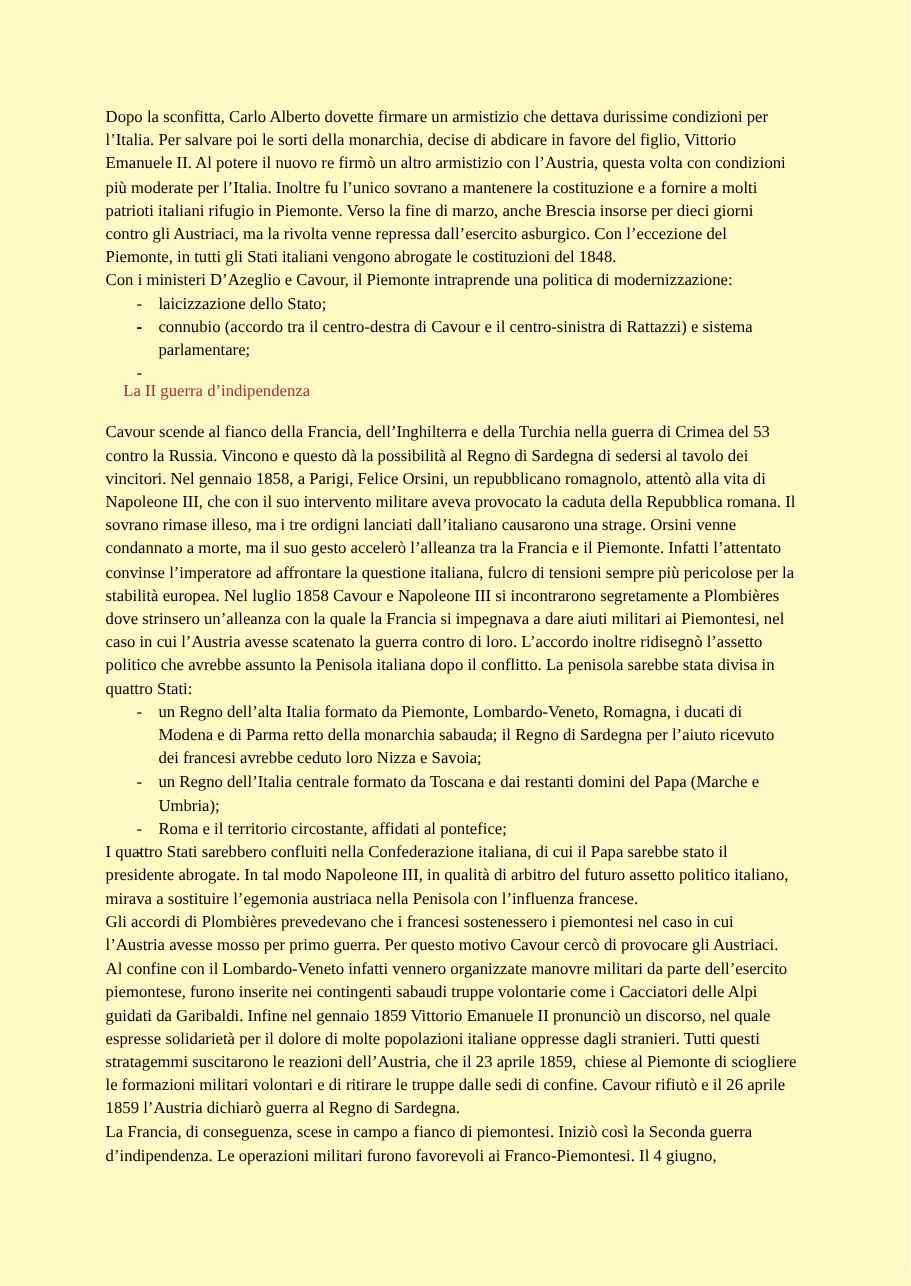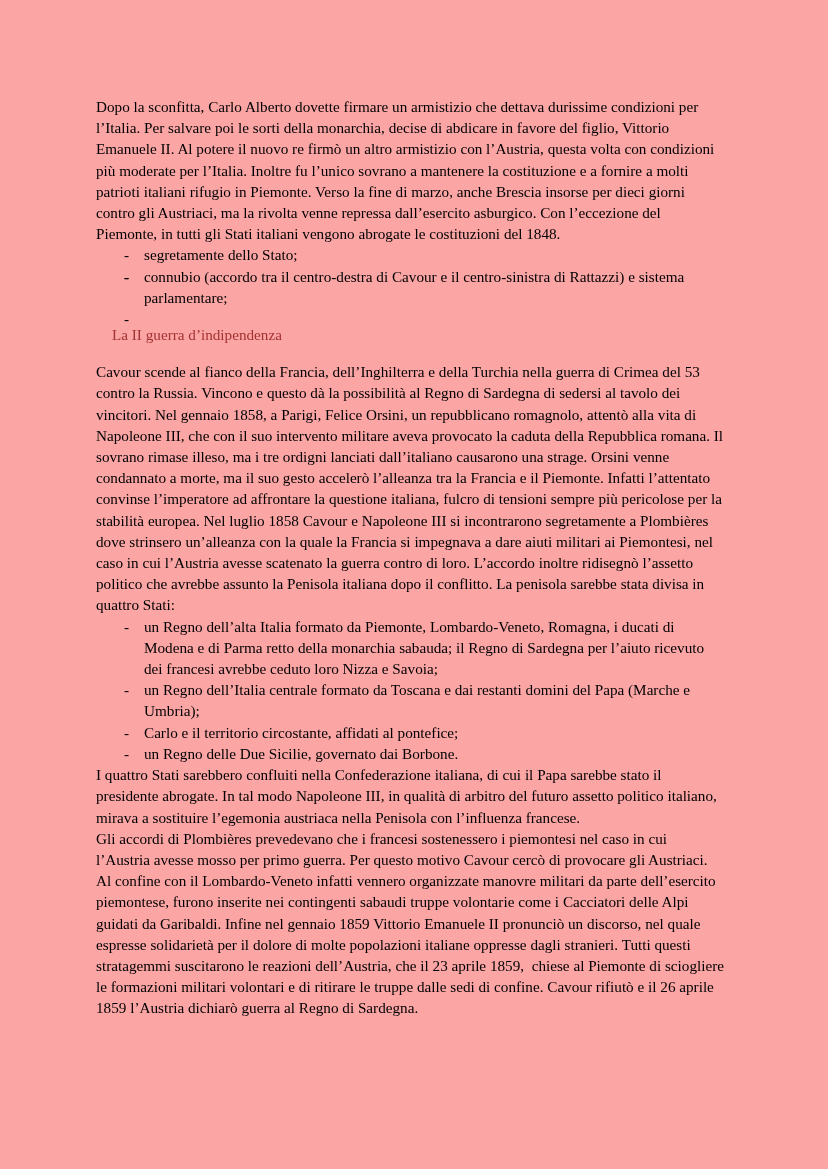--- a/index.html
+++ b/index.html
@@ -11,21 +11,21 @@
     width: 828px;
     height: 1169px;
     font-family: "Liberation Serif", "DejaVu Serif", serif;
     color: #000000;
     -webkit-font-smoothing: antialiased;
   }
   .page {
     position: relative;
     width: 828px;
     height: 1169px;
-    background: #fca5a5;
+    background: #fef9c3;
     box-sizing: border-box;
   }
   .doc-body {
     position: absolute;
     left: 96px;
     top: 96px;
     width: 628px;
   }
   p.para {
     margin: 0;
@@ -65,38 +65,40 @@
   }
 </style>
 </head>
 <body>
 
 <div class="page">
   <div class="doc-body">
 
     <p class="para">Dopo la sconfitta, Carlo Alberto dovette firmare un armistizio che dettava durissime condizioni per l’Italia. Per salvare poi le sorti della monarchia, decise di abdicare in favore del figlio, Vittorio Emanuele II. Al potere il nuovo re firmò un altro armistizio con l’Austria, questa volta con condizioni più moderate per l’Italia. Inoltre fu l’unico sovrano a mantenere la costituzione e a fornire a molti patrioti italiani rifugio in Piemonte. Verso la fine di marzo, anche Brescia insorse per dieci giorni contro gli Austriaci, ma la rivolta venne repressa dall’esercito asburgico. Con l’eccezione del Piemonte, in tutti gli Stati italiani vengono abrogate le costituzioni del 1848.</p>
 
+    <p class="para">Con i ministeri D’Azeglio e Cavour, il Piemonte intraprende una politica di modernizzazione:</p>
 
     <ul class="dash-list">
-      <li><span class="dash-marker">-</span><span>segretamente dello Stato;</span></li>
+      <li><span class="dash-marker">-</span><span>laicizzazione dello Stato;</span></li>
       <li><span class="dash-marker">-</span></li>
       <li><span class="dash-marker">-</span><span>connubio (accordo tra il centro-destra di Cavour e il centro-sinistra di Rattazzi) e sistema parlamentare;</span></li>
       <li><span class="dash-marker">-</span></li>
     </ul>
 
     <h2 class="section-heading">La II guerra d’indipendenza</h2>
 
     <p class="para">Cavour scende al fianco della Francia, dell’Inghilterra e della Turchia nella guerra di Crimea del 53 contro la Russia. Vincono e questo dà la possibilità al Regno di Sardegna di sedersi al tavolo dei vincitori. Nel gennaio 1858, a Parigi, Felice Orsini, un repubblicano romagnolo, attentò alla vita di Napoleone III, che con il suo intervento militare aveva provocato la caduta della Repubblica romana. Il sovrano rimase illeso, ma i tre ordigni lanciati dall’italiano causarono una strage. Orsini venne condannato a morte, ma il suo gesto accelerò l’alleanza tra la Francia e il Piemonte. Infatti l’attentato convinse l’imperatore ad affrontare la questione italiana, fulcro di tensioni sempre più pericolose per la stabilità europea. Nel luglio 1858 Cavour e Napoleone III si incontrarono segretamente a Plombières  dove strinsero un’alleanza con la quale la Francia si impegnava a dare aiuti militari ai Piemontesi, nel caso in cui l’Austria avesse scatenato la guerra contro di loro. L’accordo inoltre ridisegnò l’assetto politico che avrebbe assunto la Penisola italiana dopo il conflitto. La penisola sarebbe stata divisa in quattro Stati:</p>
 
     <ul class="dash-list">
       <li><span class="dash-marker">-</span><span>un Regno dell’alta Italia formato da Piemonte, Lombardo-Veneto, Romagna, i ducati di Modena e di Parma retto della monarchia sabauda; il Regno di Sardegna per l’aiuto ricevuto dei francesi avrebbe ceduto loro Nizza e Savoia;</span></li>
       <li><span class="dash-marker">-</span><span>un Regno dell’Italia centrale formato da Toscana e dai restanti domini del Papa (Marche e Umbria);</span></li>
-      <li><span class="dash-marker">-</span><span>Carlo e il territorio circostante, affidati al pontefice;</span></li>
-      <li><span class="dash-marker">-</span><span>un Regno delle Due Sicilie, governato dai Borbone.</span></li>
+      <li><span class="dash-marker">-</span><span>Roma e il territorio circostante, affidati al pontefice;</span></li>
+      <li><span class="dash-marker">-</span></li>
     </ul>
 
     <p class="para">I quattro Stati sarebbero confluiti nella Confederazione italiana, di cui il Papa sarebbe stato il presidente abrogate. In tal modo Napoleone III, in qualità di arbitro del futuro assetto politico italiano, mirava a sostituire l’egemonia austriaca nella Penisola con l’influenza francese.</p>
 
     <p class="para">Gli accordi di Plombières prevedevano che i francesi sostenessero i piemontesi nel caso in cui l’Austria avesse mosso per primo guerra. Per questo motivo Cavour cercò di provocare gli Austriaci. Al confine con il Lombardo-Veneto infatti vennero organizzate manovre militari da parte dell’esercito piemontese, furono inserite nei contingenti sabaudi truppe volontarie come i Cacciatori delle Alpi guidati da Garibaldi. Infine nel gennaio 1859 Vittorio Emanuele II pronunciò un discorso, nel quale espresse solidarietà per il dolore di molte popolazioni italiane oppresse dagli stranieri. Tutti questi stratagemmi suscitarono le reazioni dell’Austria, che il 23 aprile 1859,  chiese al Piemonte di sciogliere le formazioni militari volontari e di ritirare le truppe dalle sedi di confine. Cavour rifiutò e il 26 aprile 1859 l’Austria dichiarò guerra al Regno di Sardegna.</p>
 
+    <p class="para">La Francia, di conseguenza, scese in campo a fianco di piemontesi. Iniziò così la Seconda guerra d’indipendenza. Le operazioni militari furono favorevoli ai Franco-Piemontesi. Il 4 giugno,</p>
 
   </div>
 </div>
 
 </body></html>

